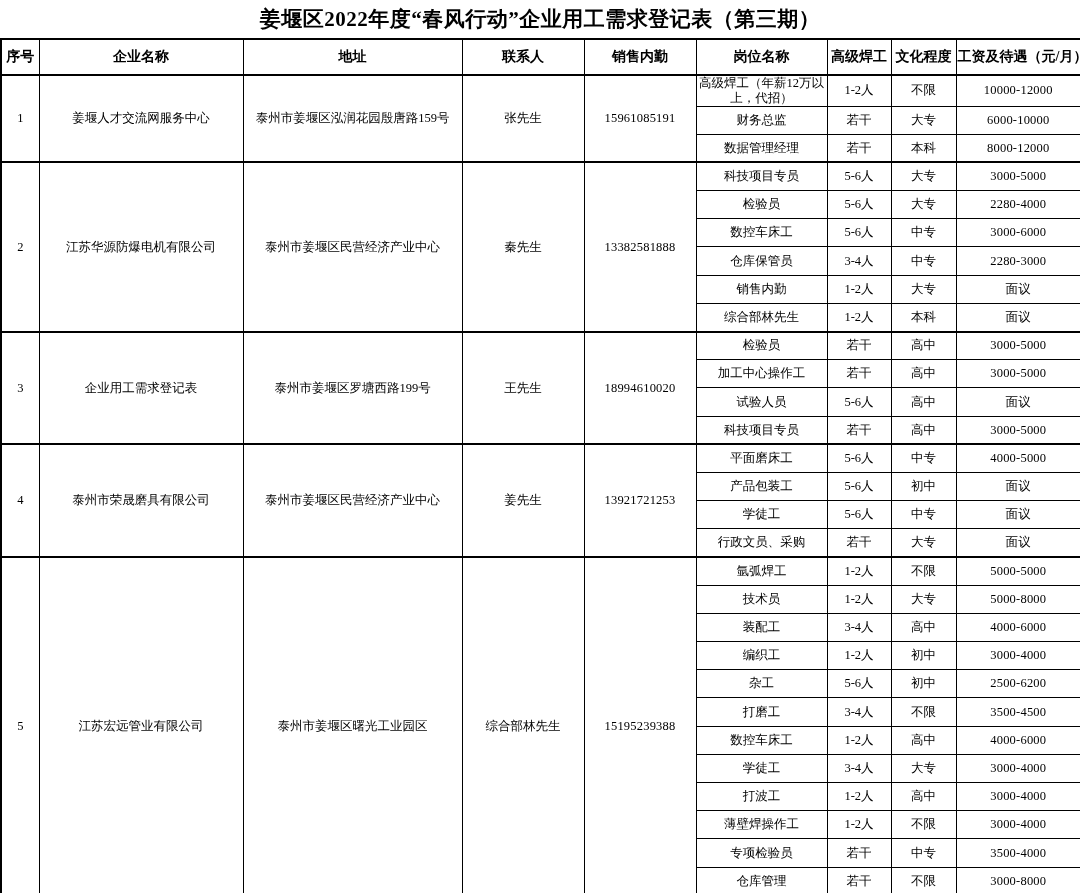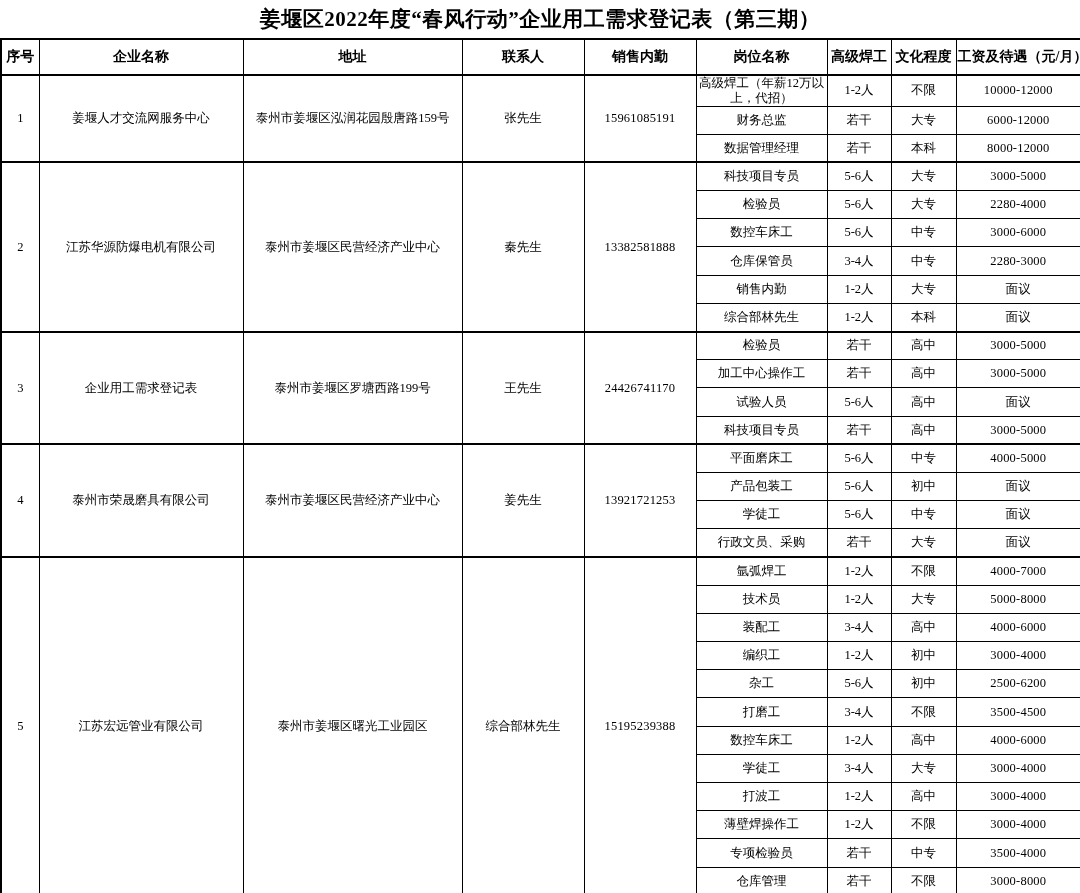--- a/index.html
+++ b/index.html
@@ -100,21 +100,21 @@
           <td rowspan="3" class="num">15961085191</td>
           <td>高级焊工（年薪12万以上，代招）</td>
           <td>1-2人</td>
           <td>不限</td>
           <td class="num">10000-12000</td>
         </tr>
         <tr>
           <td>财务总监</td>
           <td>若干</td>
           <td>大专</td>
-          <td class="num">6000-12000</td>
+          <td class="num">6000-10000</td>
         </tr>
         <tr>
           <td>数据管理经理</td>
           <td>若干</td>
           <td>本科</td>
           <td class="num">8000-12000</td>
         </tr>
         <tr class="group-start">
           <td rowspan="6">2</td>
           <td rowspan="6">江苏华源防爆电机有限公司</td>
@@ -154,21 +154,21 @@
           <td>综合部林先生</td>
           <td>1-2人</td>
           <td>本科</td>
           <td class="num">面议</td>
         </tr>
         <tr class="group-start">
           <td rowspan="4">3</td>
           <td rowspan="4">企业用工需求登记表</td>
           <td rowspan="4">泰州市姜堰区罗塘西路199号</td>
           <td rowspan="4">王先生</td>
-          <td rowspan="4" class="num">24426741170</td>
+          <td rowspan="4" class="num">18994610020</td>
           <td>检验员</td>
           <td>若干</td>
           <td>高中</td>
           <td class="num">3000-5000</td>
         </tr>
         <tr>
           <td>加工中心操作工</td>
           <td>若干</td>
           <td>高中</td>
           <td class="num">3000-5000</td>
@@ -216,21 +216,21 @@
         </tr>
         <tr class="group-start">
           <td rowspan="12">5</td>
           <td rowspan="12">江苏宏远管业有限公司</td>
           <td rowspan="12">泰州市姜堰区曙光工业园区</td>
           <td rowspan="12">综合部林先生</td>
           <td rowspan="12" class="num">15195239388</td>
           <td>氩弧焊工</td>
           <td>1-2人</td>
           <td>不限</td>
-          <td class="num">4000-7000</td>
+          <td class="num">5000-5000</td>
         </tr>
         <tr>
           <td>技术员</td>
           <td>1-2人</td>
           <td>大专</td>
           <td class="num">5000-8000</td>
         </tr>
         <tr>
           <td>装配工</td>
           <td>3-4人</td>

